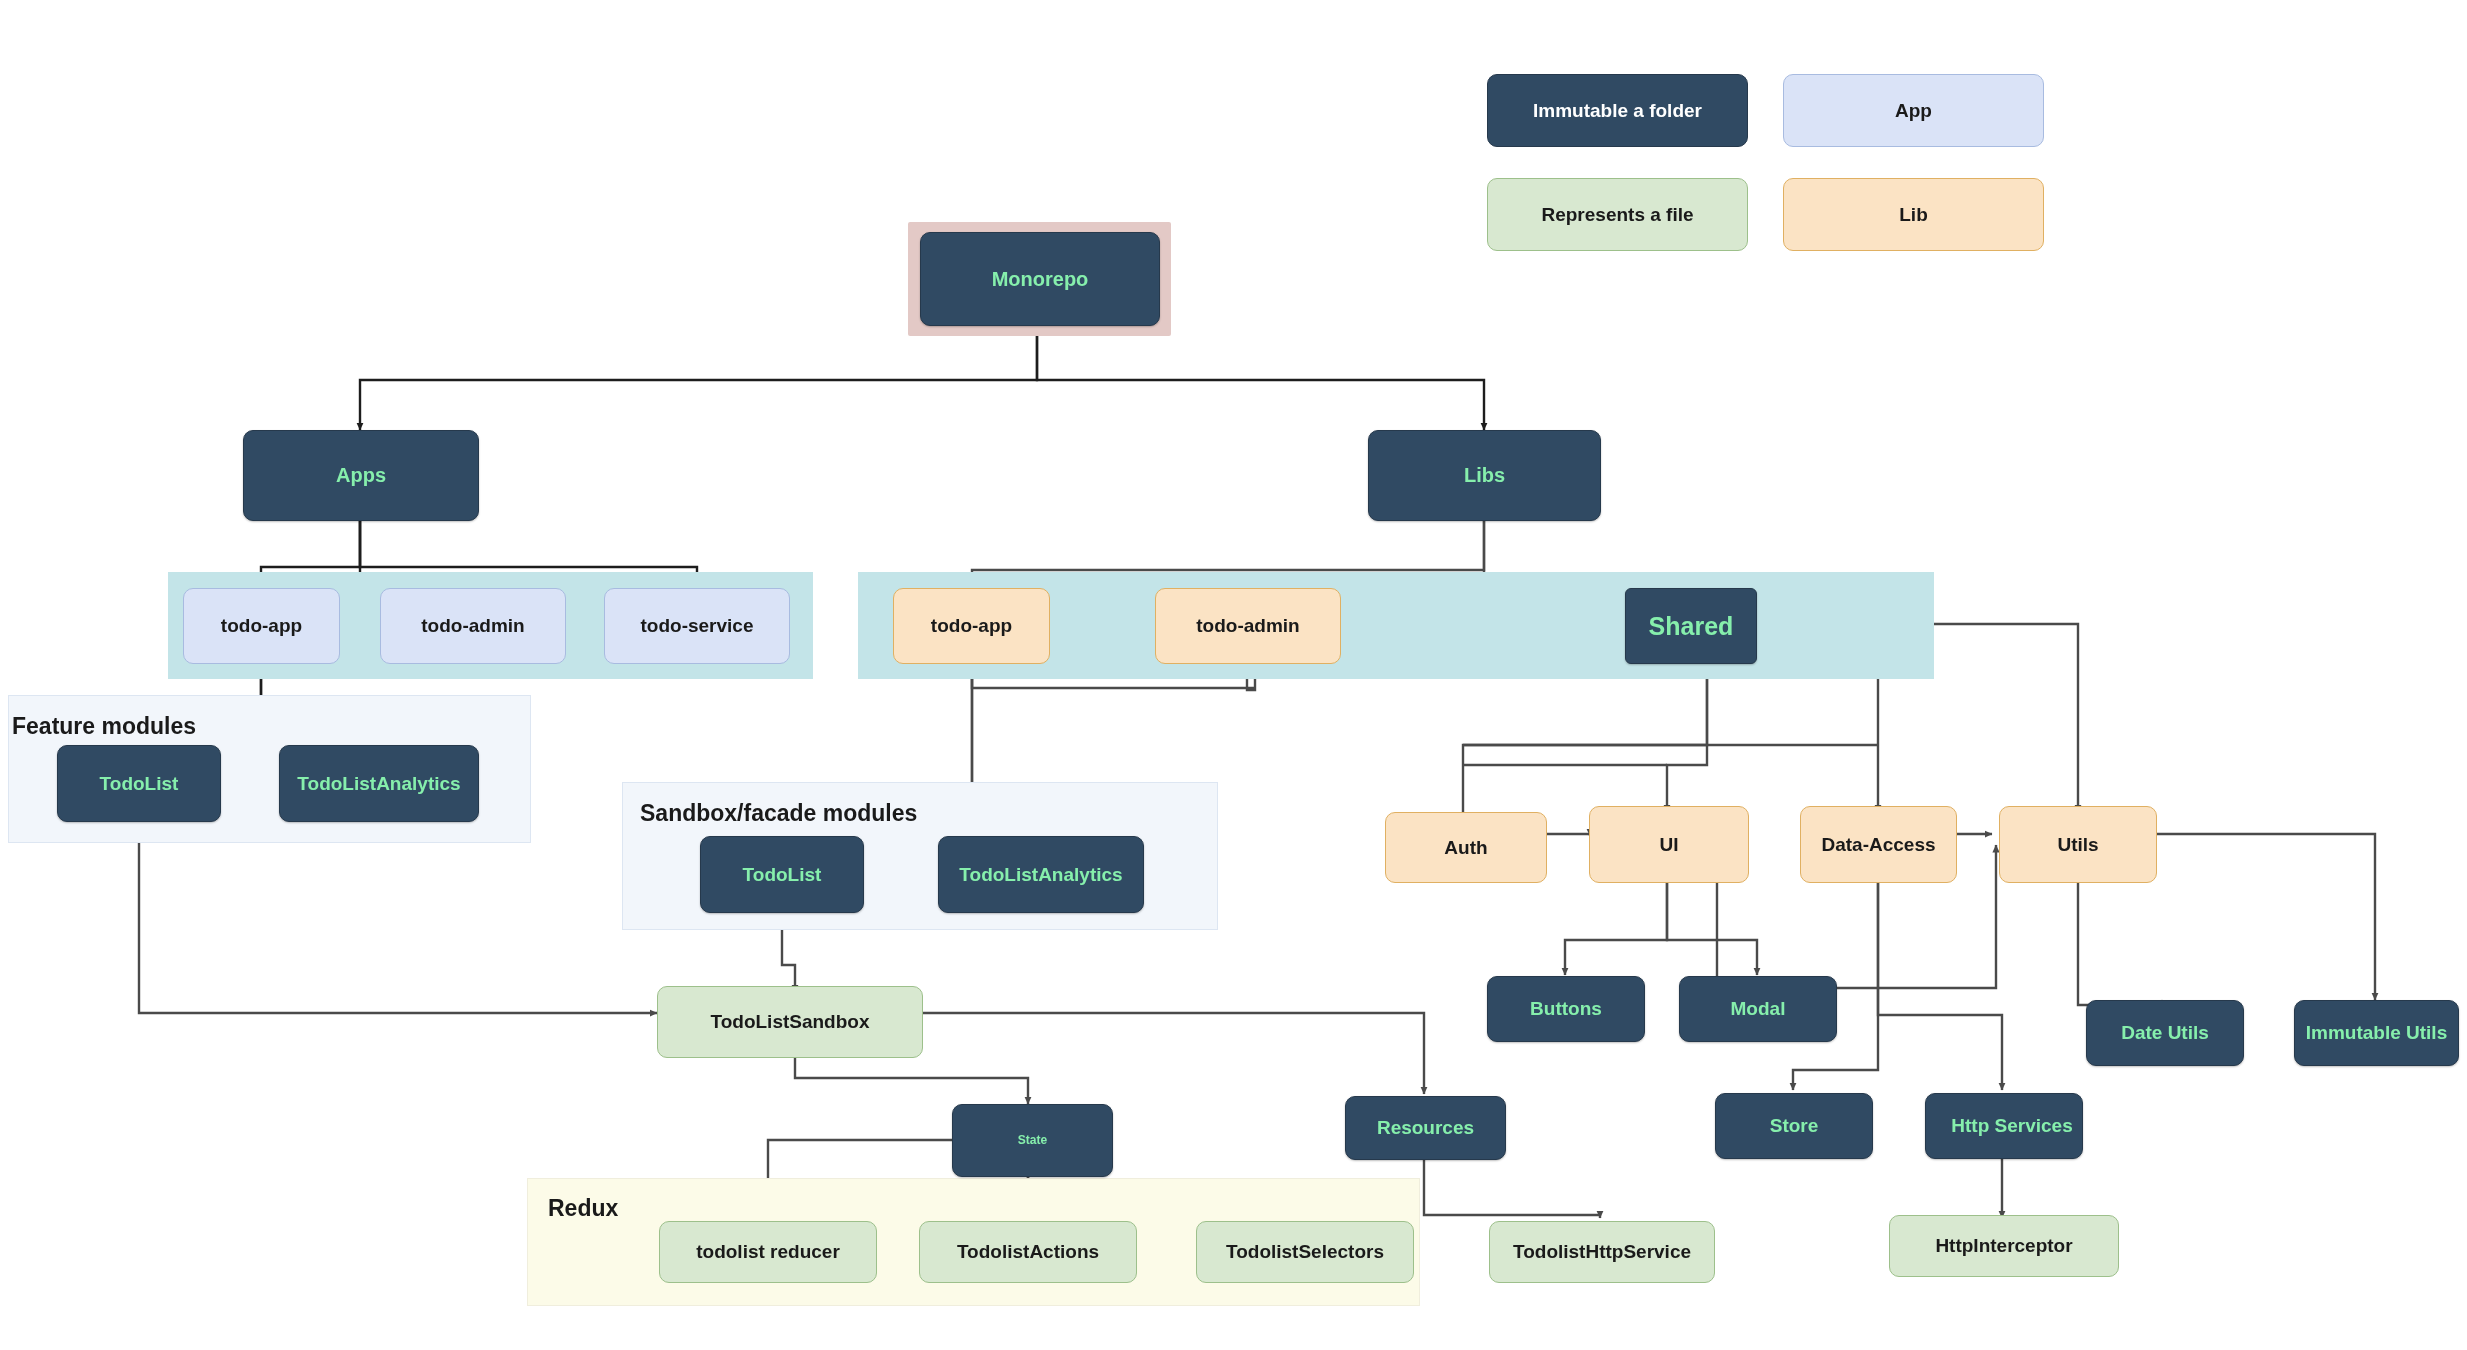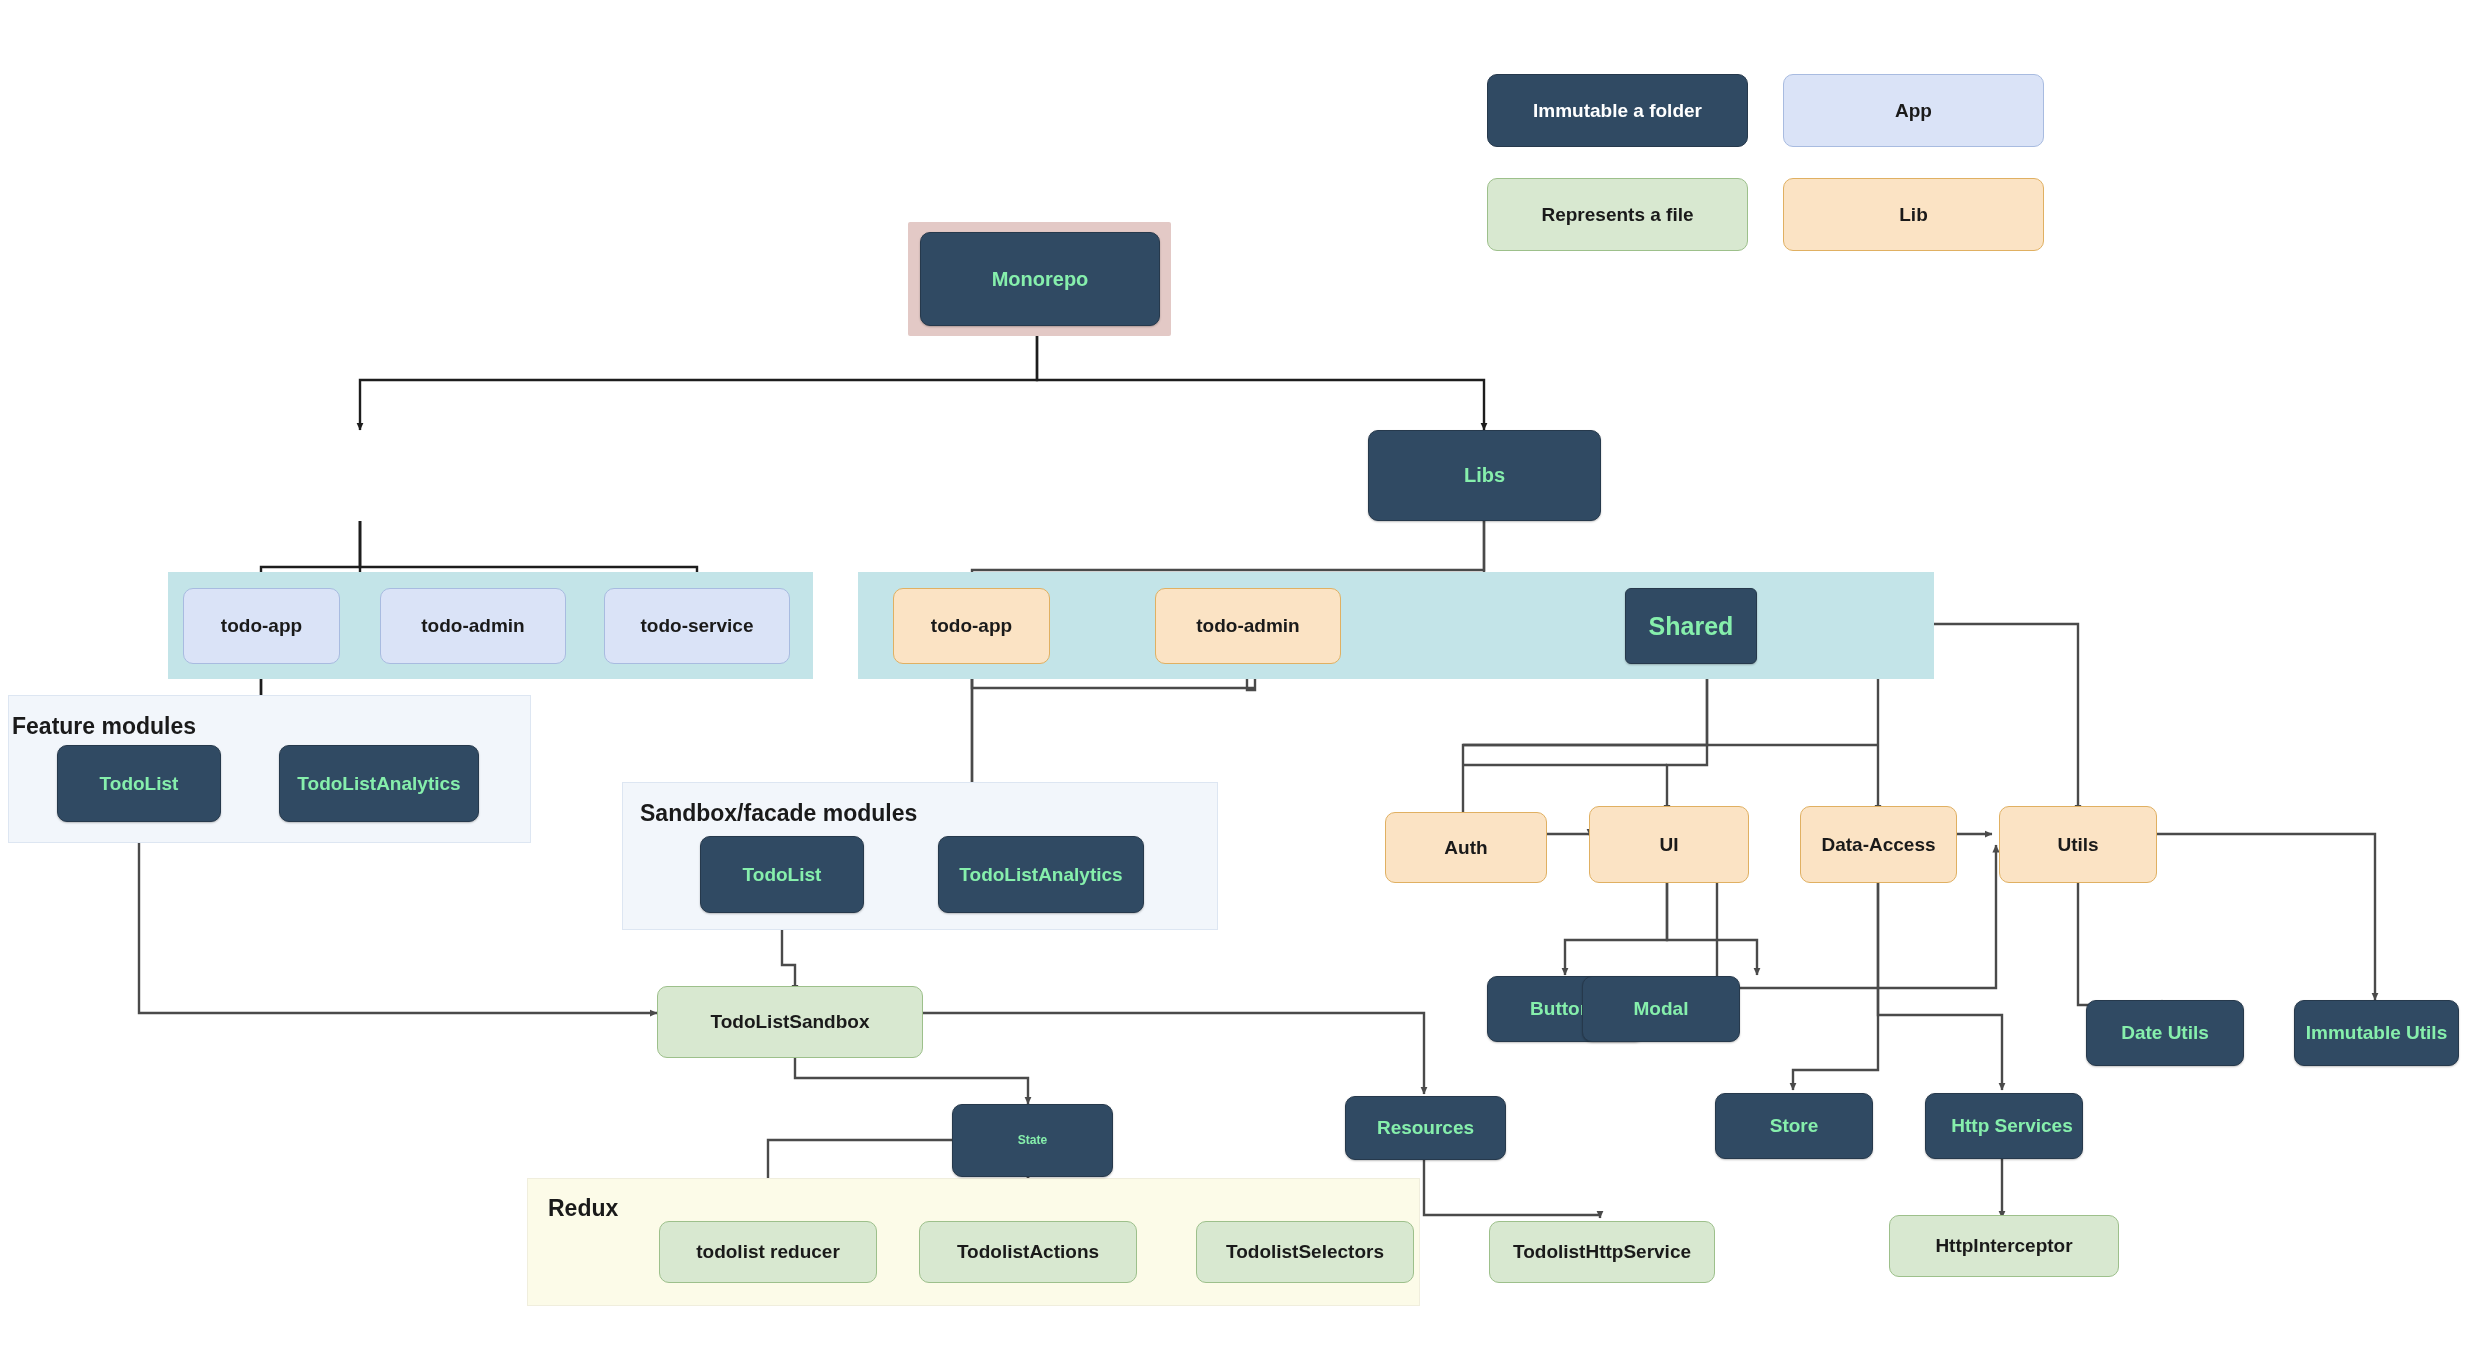--- a/index.html
+++ b/index.html
@@ -209,20 +209,23 @@
     <span>Represents a file</span>
   </div>
   <div class="legend-item" style="left:1783px; top:178px; width:261px; height:73px; background:#fbe3c4; color:#1a1a1a; border:1px solid #e0b062;">
     <span>Lib</span>
   </div>
 
   <div class="node folder" style="left:920px; top:232px; width:240px; height:94px; font-size:20px;">
     <span>Monorepo</span>
   </div>
 
+  <div class="node folder" style="left:243px; top:430px; width:236px; height:91px; font-size:20px;">
+    <span>Apps</span>
+  </div>
 
   <div class="node folder" style="left:1368px; top:430px; width:233px; height:91px; font-size:20px;">
     <span>Libs</span>
   </div>
 
   <div class="node app" style="left:183px; top:588px; width:157px; height:76px; font-size:19px;">
     <span>todo-app</span>
   </div>
   <div class="node app" style="left:380px; top:588px; width:186px; height:76px; font-size:19px;">
     <span>todo-admin</span>
@@ -290,21 +293,21 @@
   <div class="node lib" style="left:1800px; top:806px; width:157px; height:77px; font-size:19px;">
     <span>Data-Access</span>
   </div>
   <div class="node lib" style="left:1999px; top:806px; width:158px; height:77px; font-size:19px;">
     <span>Utils</span>
   </div>
 
   <div class="node folder" style="left:1487px; top:976px; width:158px; height:66px; font-size:19px;">
     <span>Buttons</span>
   </div>
-  <div class="node folder" style="left:1582px; top:976px; width:158px; height:66px; font-size:19px;">
+  <div class="node folder" style="left:1679px; top:976px; width:158px; height:66px; font-size:19px;">
     <span>Modal</span>
   </div>
 
   <div class="node folder" style="left:1715px; top:1093px; width:158px; height:66px; font-size:19px;">
     <span>Store</span>
   </div>
   <div class="node folder" style="left:1925px; top:1093px; width:158px; height:66px; font-size:19px;padding-left:22px;">
     <span>Http Services</span>
   </div>
 

